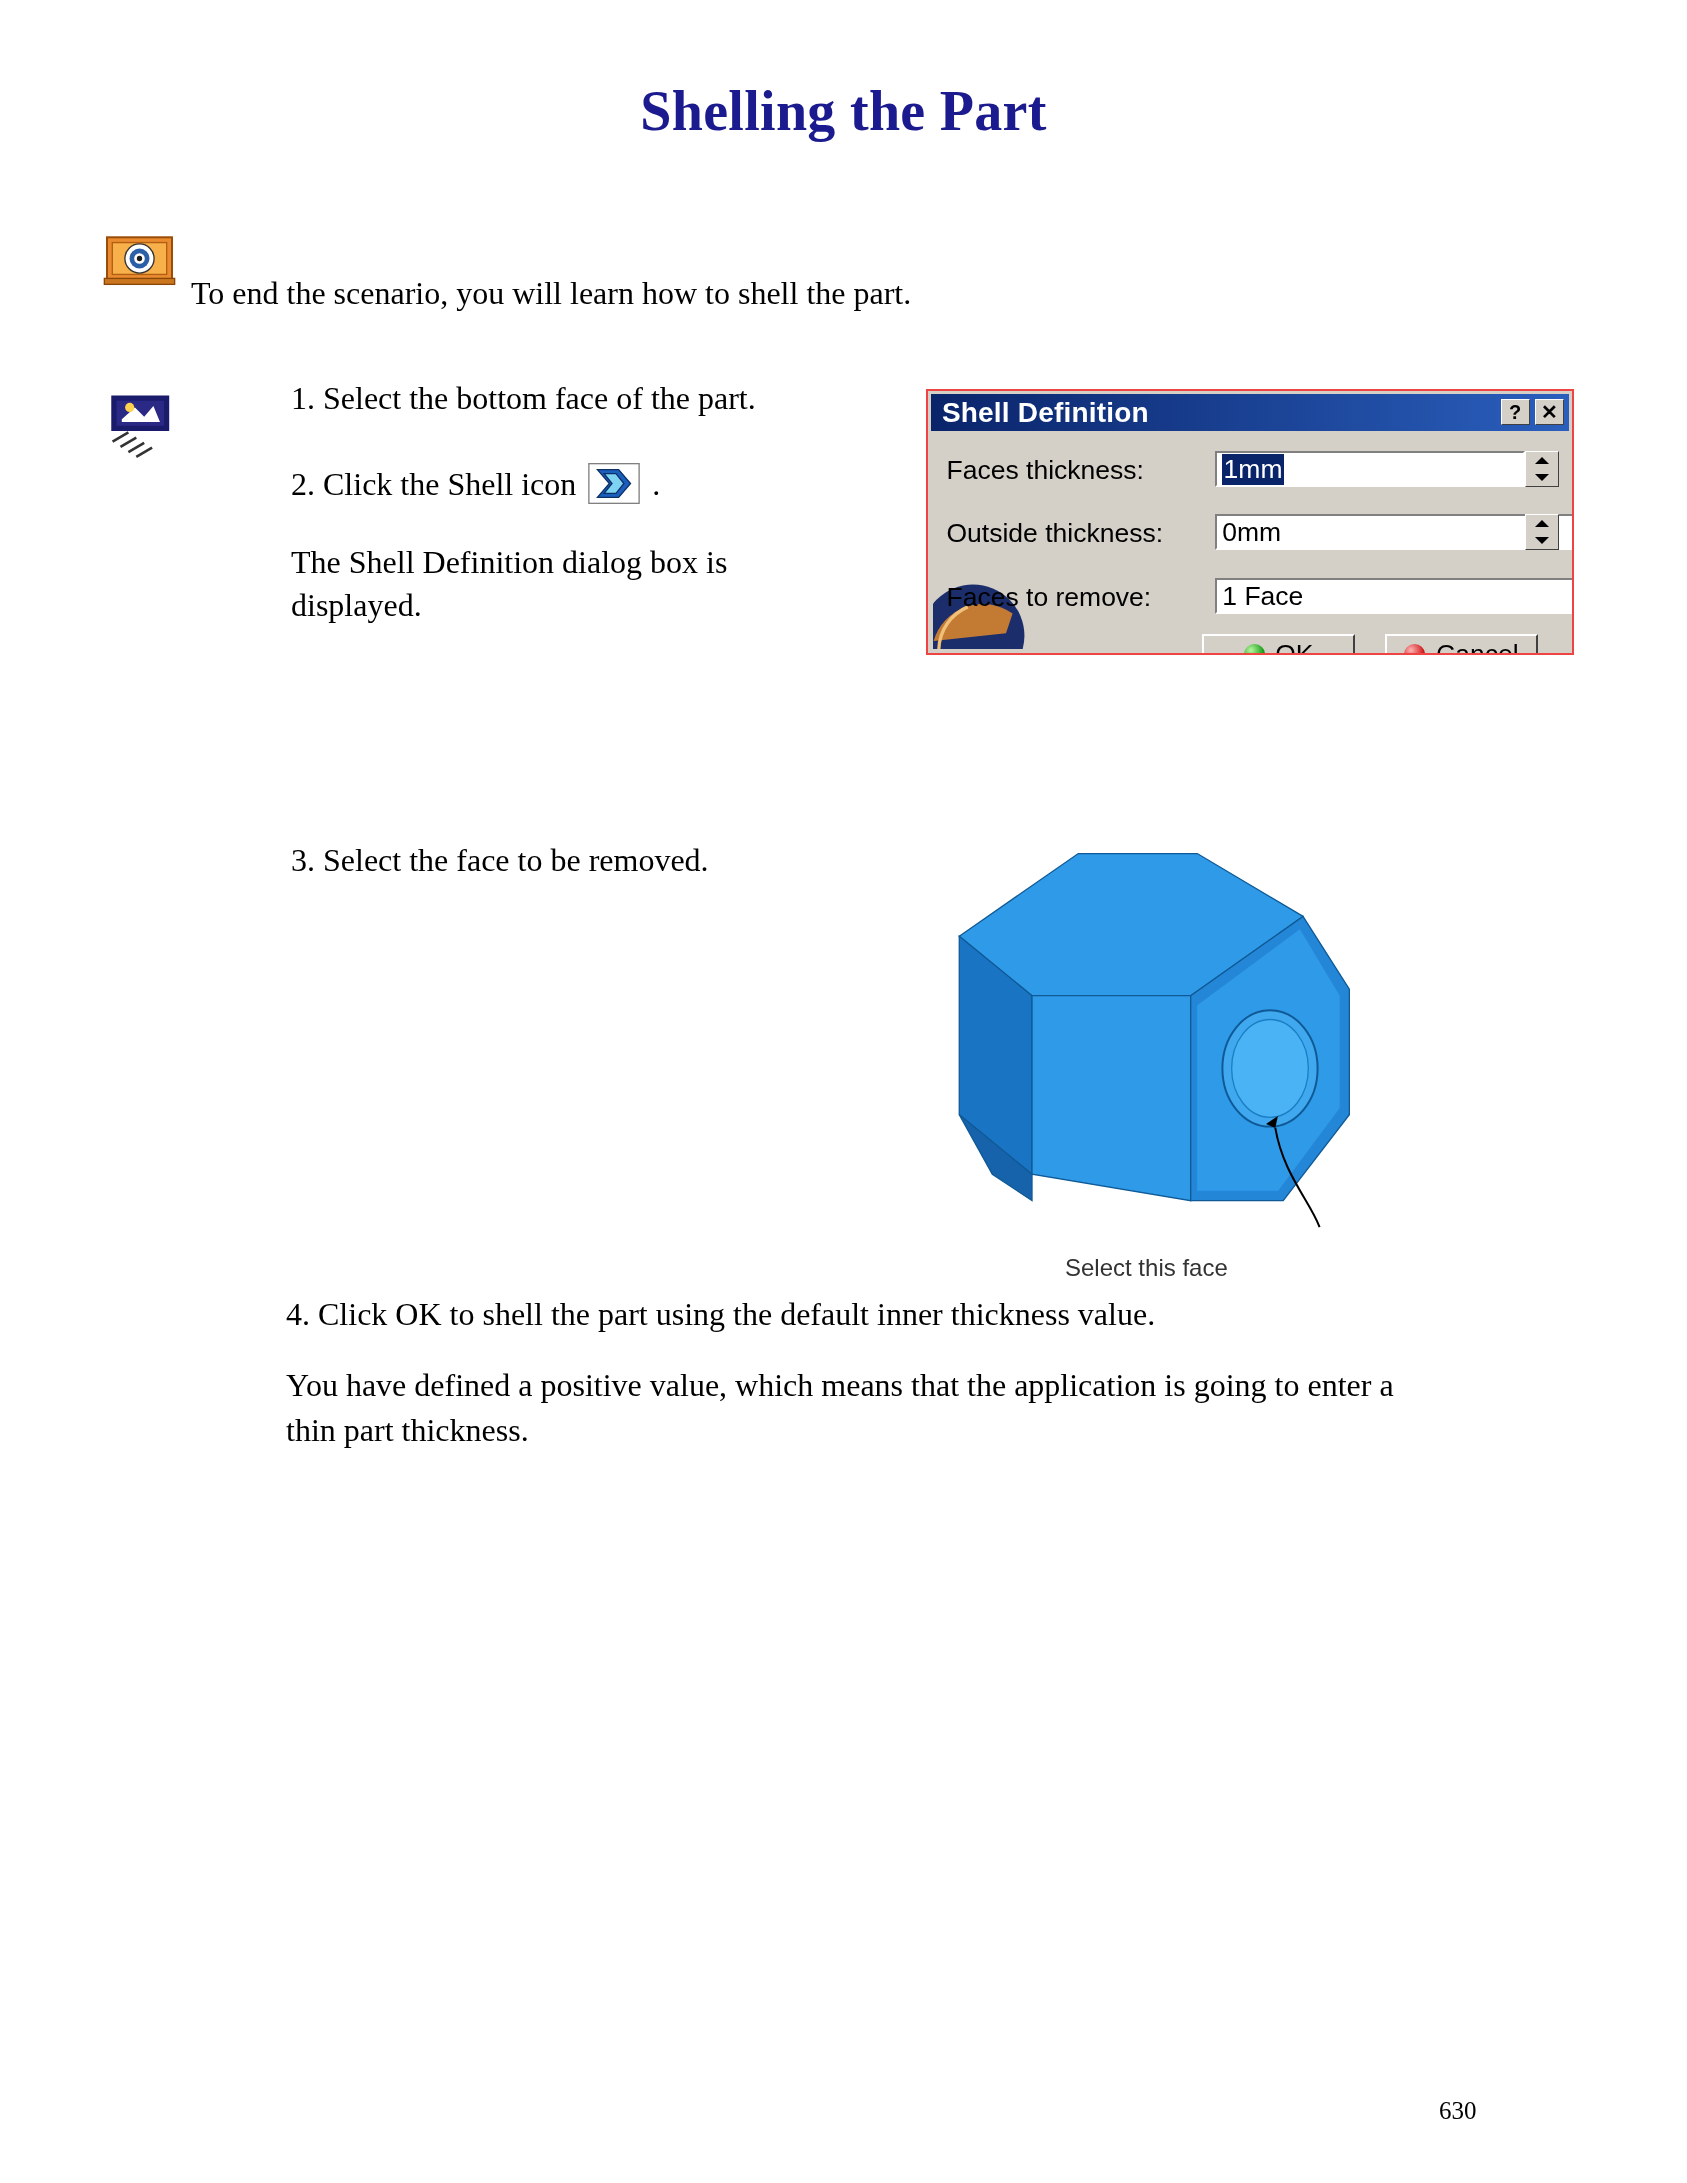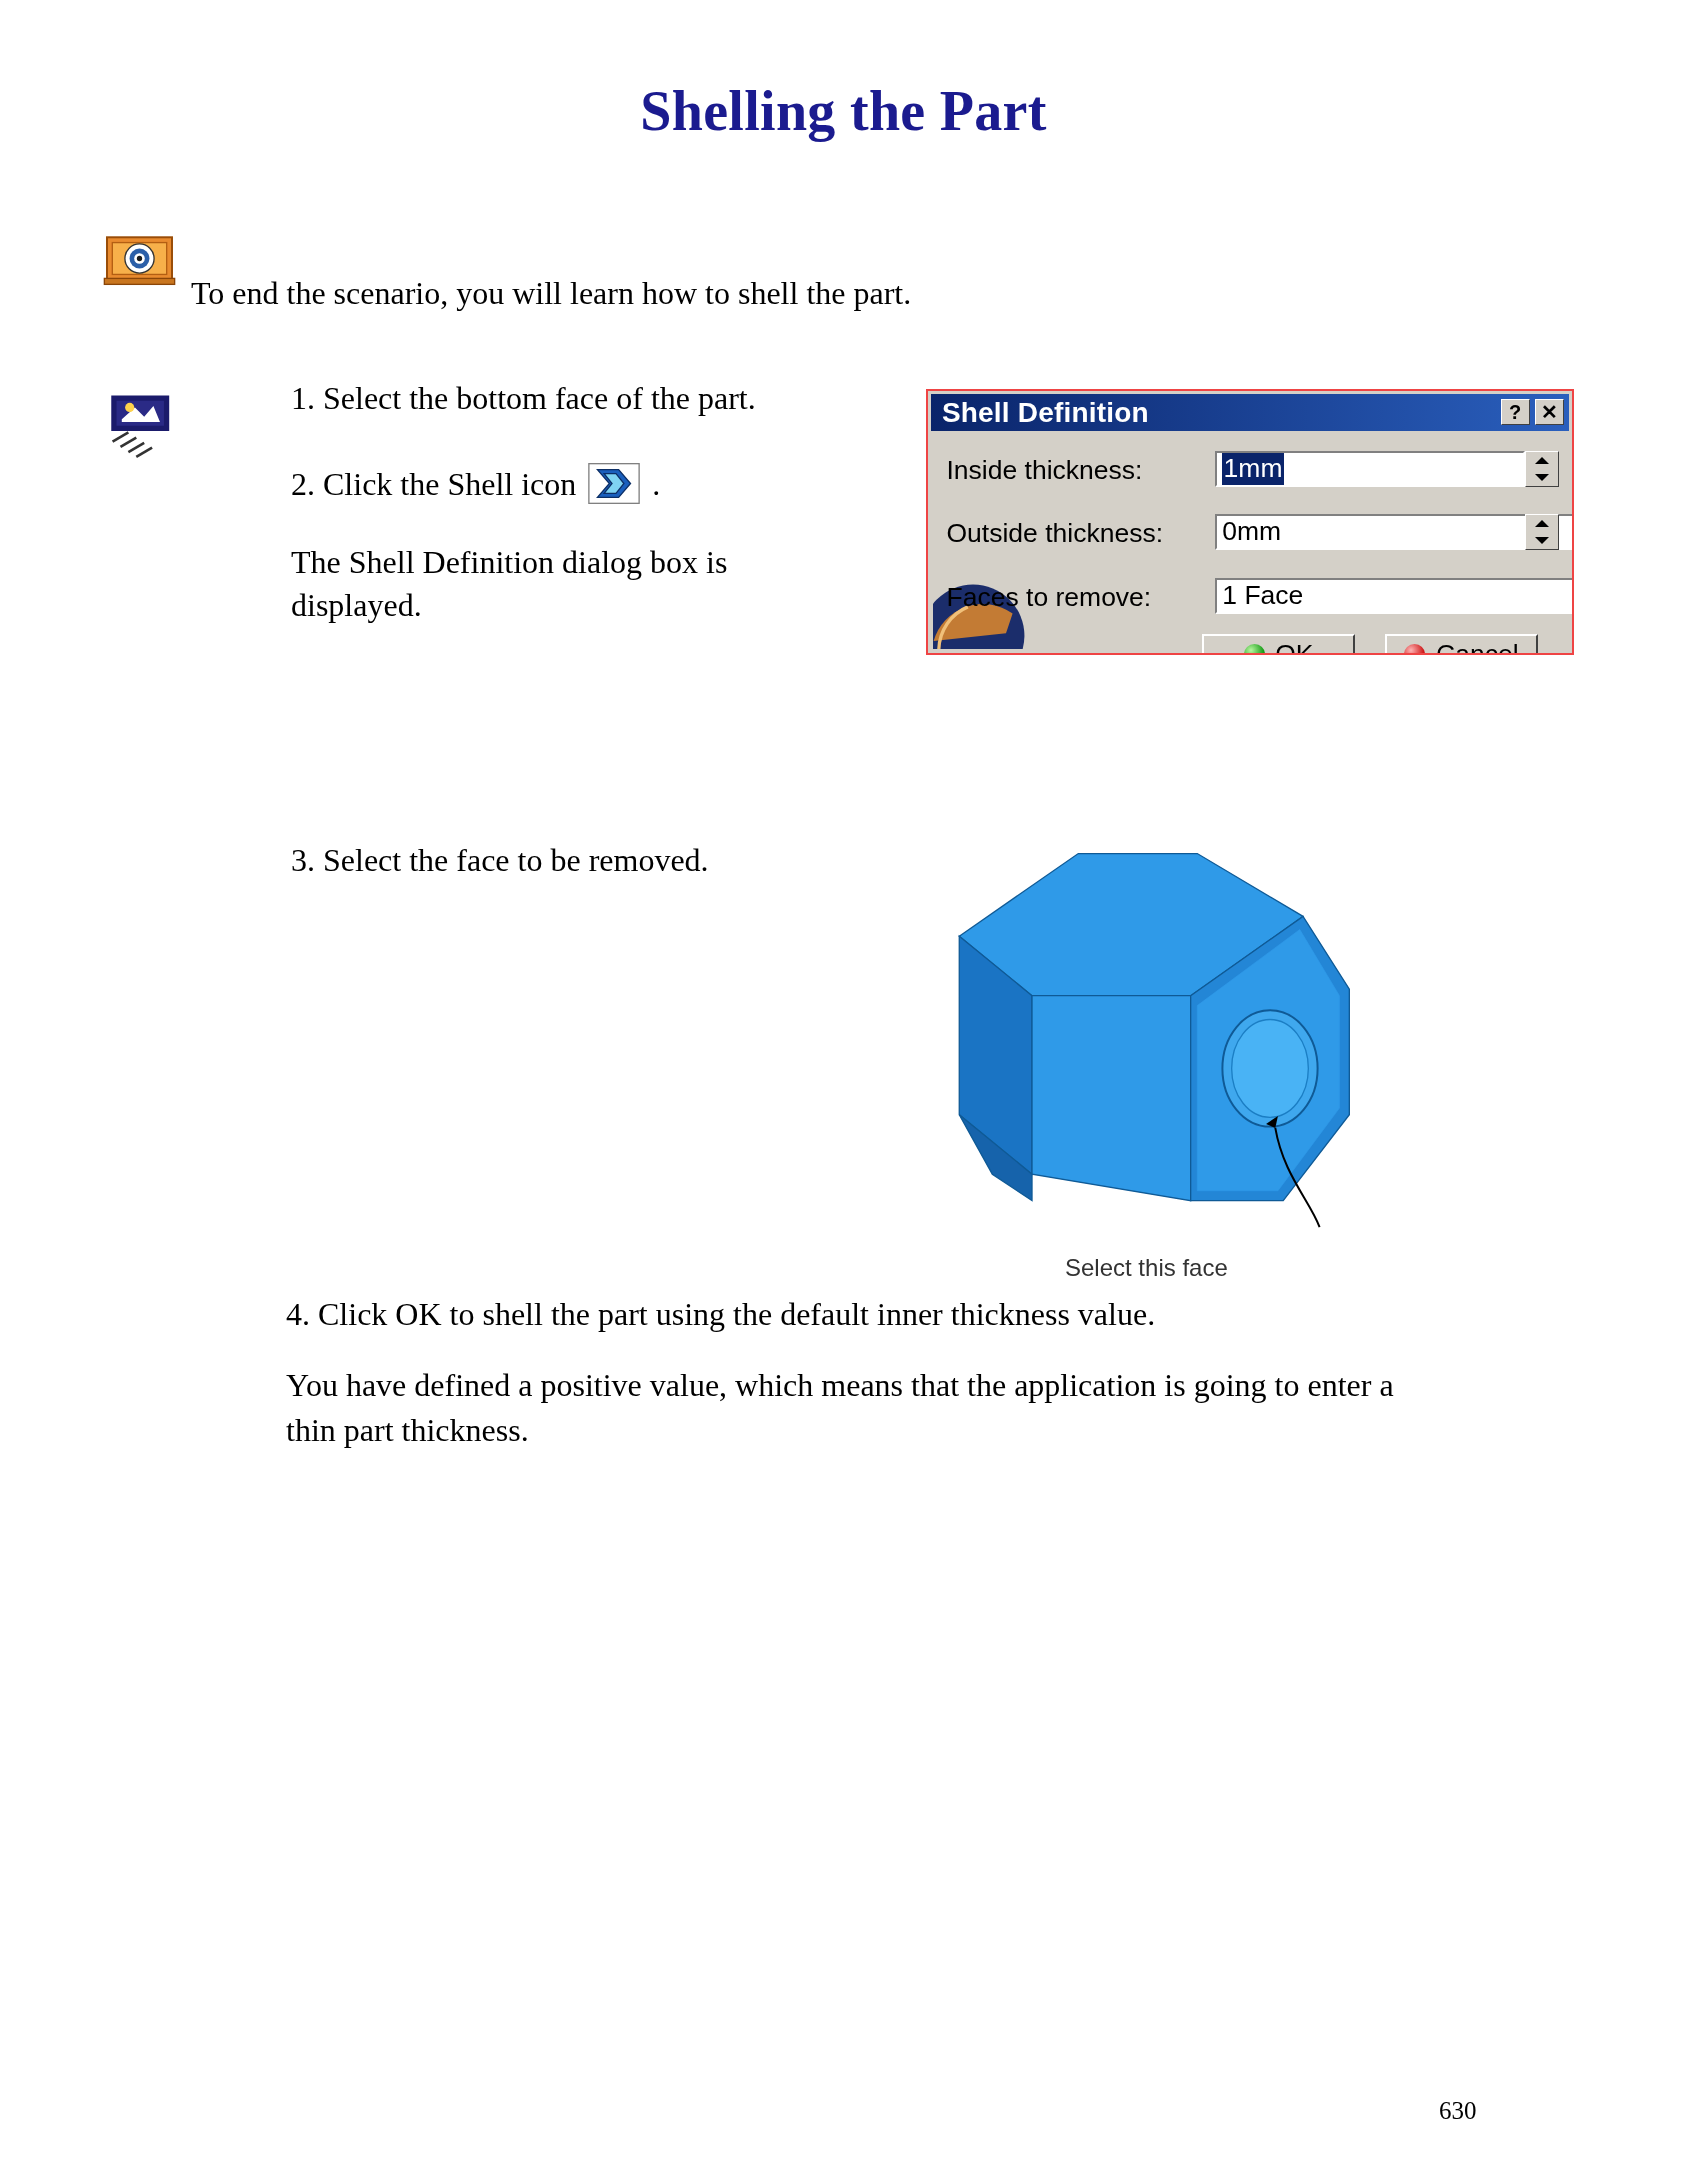--- a/index.html
+++ b/index.html
@@ -140,20 +140,21 @@
   }
   .dlg-field {
     position: absolute;
     background: #ffffff;
     border: 2px solid #808080;
     border-right-color: #ffffff;
     border-bottom-color: #ffffff;
     box-sizing: border-box;
     height: 36px;
     display: flex;
+    align-items: center;
     padding-left: 5.3px;
     font-size: 26.5px;
   }
   .field-sel {
     background: #0a246a;
     color: #ffffff;
     padding: 0 1.3px;
   }
   .spinner {
     position: absolute;
@@ -303,21 +304,21 @@
 
   <div class="dlg-titlebar">
     <span class="dlg-title">Shell Definition</span>
     <div class="dlg-btns">
       <div class="dlg-btn">?</div>
       <div class="dlg-btn">✕</div>
     </div>
   </div>
 
   <div class="dlg-row" style="left:18.5px; top:61px;">
-    <span class="dlg-label">Inside thickness:</span>
+    <span class="dlg-label">Faces thickness:</span>
   </div>
   <div class="dlg-field" style="left:287px; top:60px; width:310px;">
     <span class="field-sel">1mm</span>
   </div>
   <div class="spinner" style="left:597px; top:60px;">
     <div class="spin-half">
         <div class="tri-up"></div>
       </div>
     <div class="spin-half">
         <div class="tri-dn"></div>

